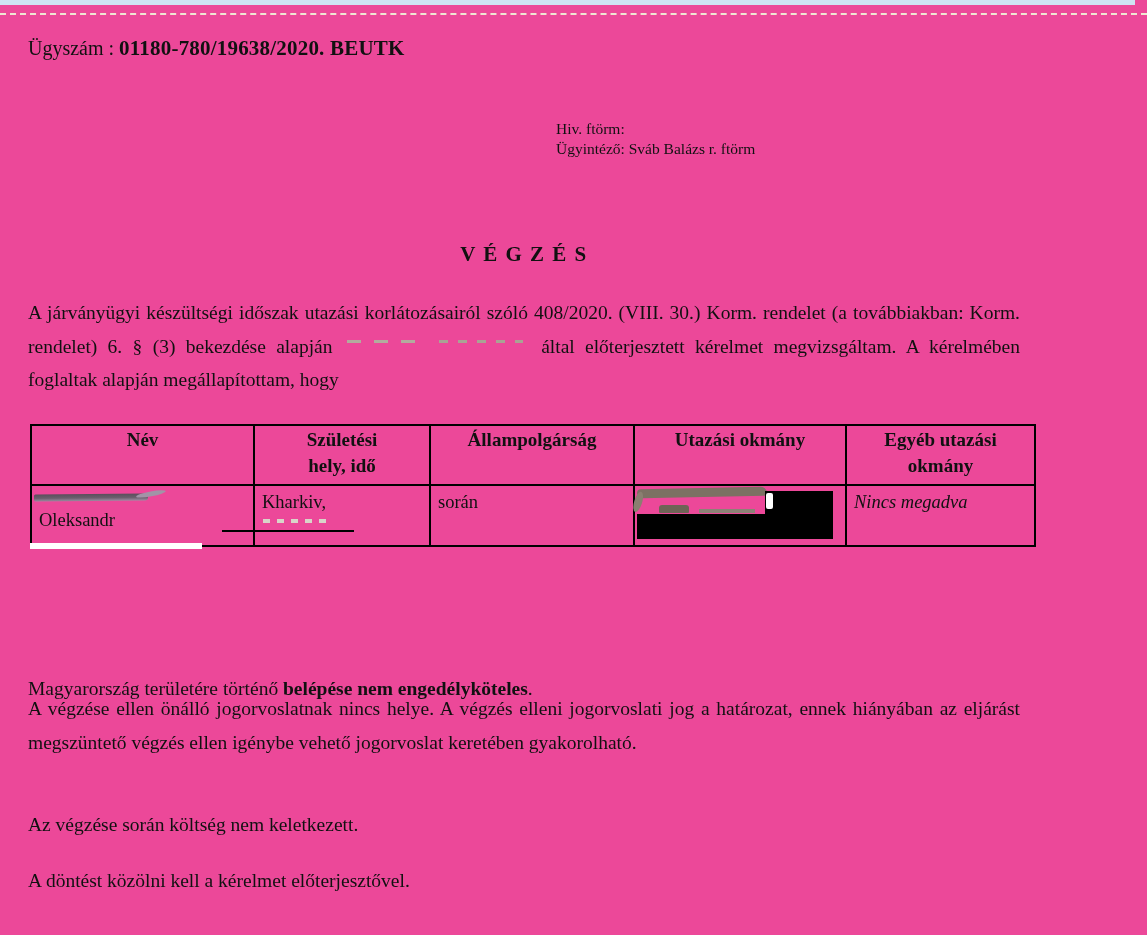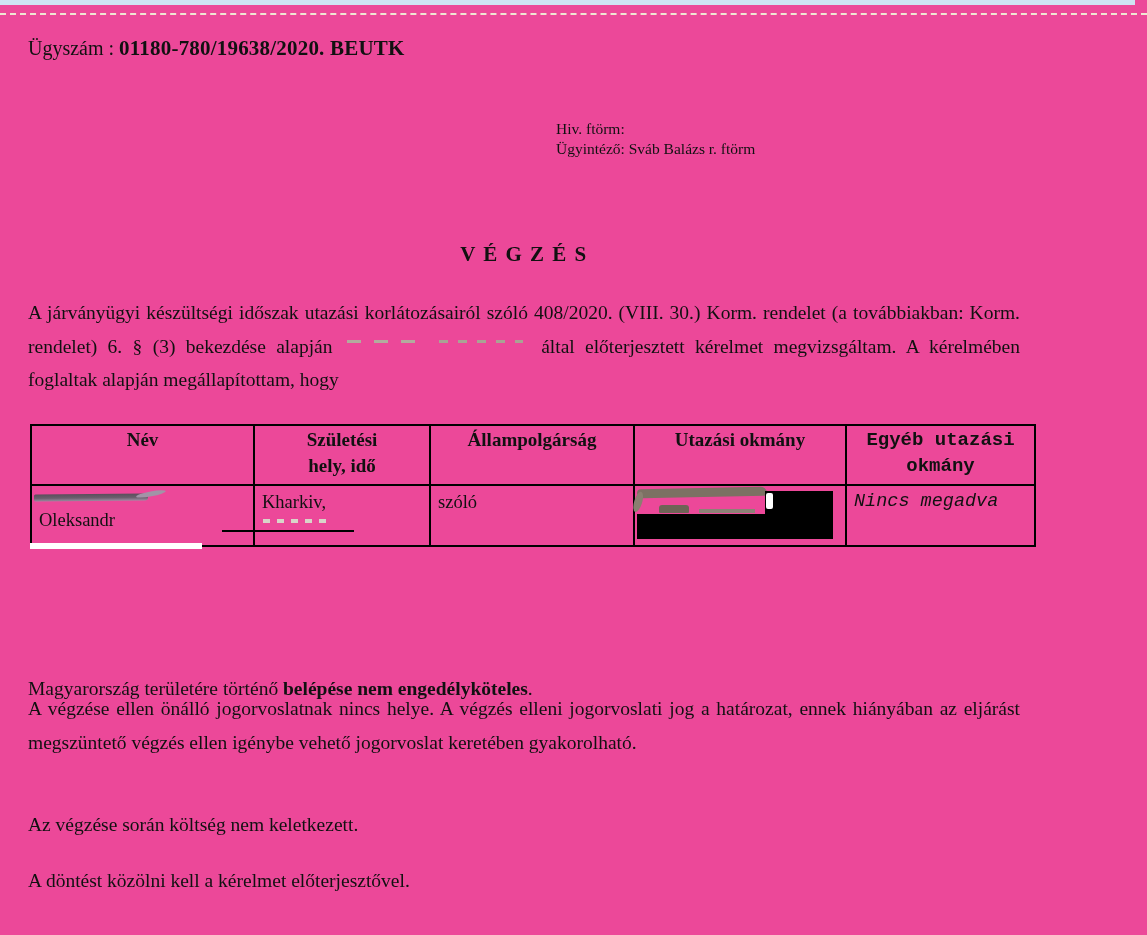--- a/index.html
+++ b/index.html
@@ -41,21 +41,21 @@
       background:repeating-linear-gradient(90deg,#b3ab9e 0 14px,transparent 14px 27px);}
   .redact-gap::after{content:"";position:absolute;left:96px;top:1px;width:84px;height:3px;
       background:repeating-linear-gradient(90deg,#aaa294 0 9px,transparent 9px 19px);}
 
   
   .tbl{position:absolute;left:30px;top:424px;border-collapse:collapse;table-layout:fixed;}
   .tbl th,.tbl td{border:2px solid #000;font-size:19px;overflow:visible;}
   .tbl th{font-weight:bold;text-align:center;vertical-align:top;
           white-space:pre-line;line-height:26px;padding:1px 4px 5px 4px;height:48px;}
   .tbl td{vertical-align:top;font-size:18.5px;line-height:24px;padding:4px 7px;height:51px;position:relative;}
-  .c1{width:207px;border-radius:22px;} .c2{width:160px;} .c3{width:188px;} .c4{width:202px;} .c5{width:173px;font-family:Liberation Mono, monospace;}
+  .c1{width:207px;border-radius:22px;} .c2{width:160px;} .c3{width:188px;} .c4{width:202px;} .c5{width:173px;}
   .italic{font-style:italic;margin-top:16px;}
 
   
   .name-cell .txt{position:absolute;left:7px;top:22px;}
   .name-smear{position:absolute;left:2px;top:8px;width:114px;height:7px;
       background:linear-gradient(180deg,#5a4f5c 0%,#6b5f6d 55%,#9c8ba1 100%);
       border-radius:3px 8px 6px 3px;transform:rotate(-.6deg);}
   .name-smear::after{content:"";position:absolute;right:-18px;top:-2px;width:30px;height:5px;
       background:#a293a7;border-radius:50%;transform:rotate(-10deg);}
   .blank-line{position:absolute;left:190px;top:44px;width:132px;height:2px;background:#000;z-index:3;}
@@ -113,21 +113,21 @@
       <td class="c1 name-cell">
         <div class="name-smear"></div>
         <div class="txt">Oleksandr</div>
         <div class="blank-line"></div>
         <div class="borderwipe"></div>
       </td>
       <td class="c2">
         <span>Kharkiv,</span>
         <div class="faint-marks"></div>
       </td>
-      <td class="c3">szóló</td>
+      <td class="c3">során</td>
       <td class="c4 doc-cell">
         <div class="td-smear"></div>
         <div class="td-blob2"></div>
         <div class="td-grayline"></div>
         <div class="td-black-right"></div>
         <div class="td-notch"></div>
         <div class="td-black-bottom"></div>
       </td>
       <td class="c5 italic">Nincs megadva</td>
     </tr>

